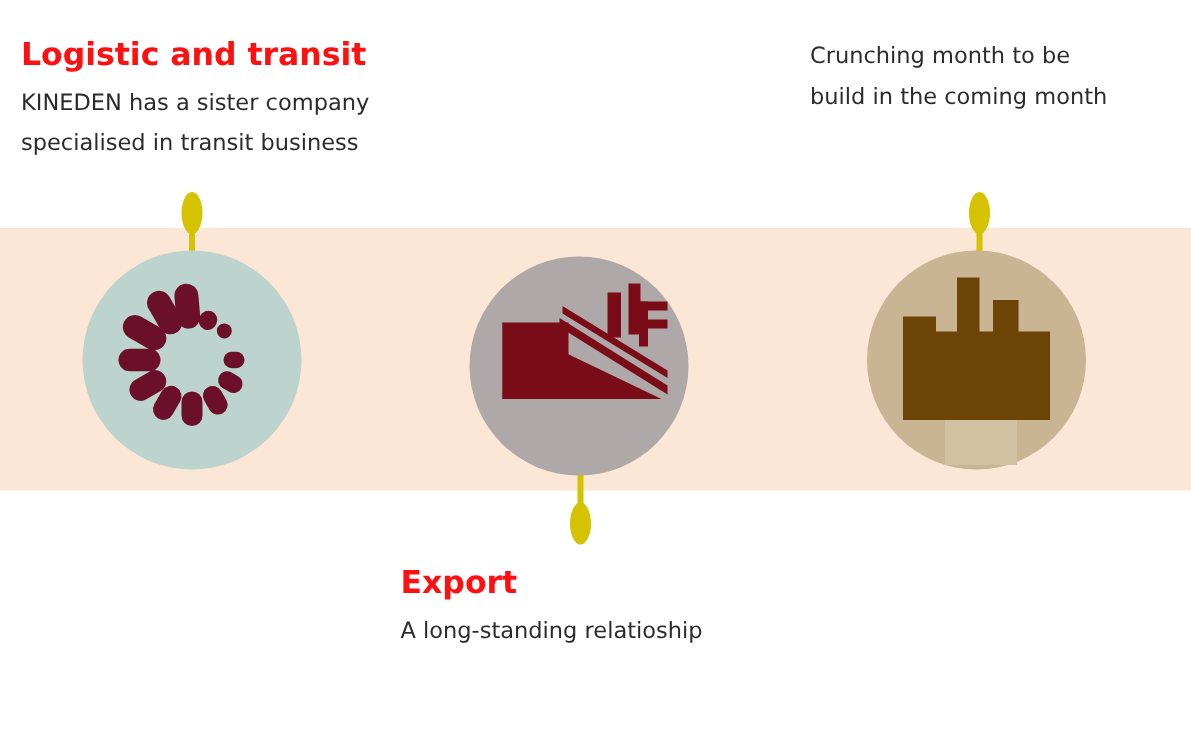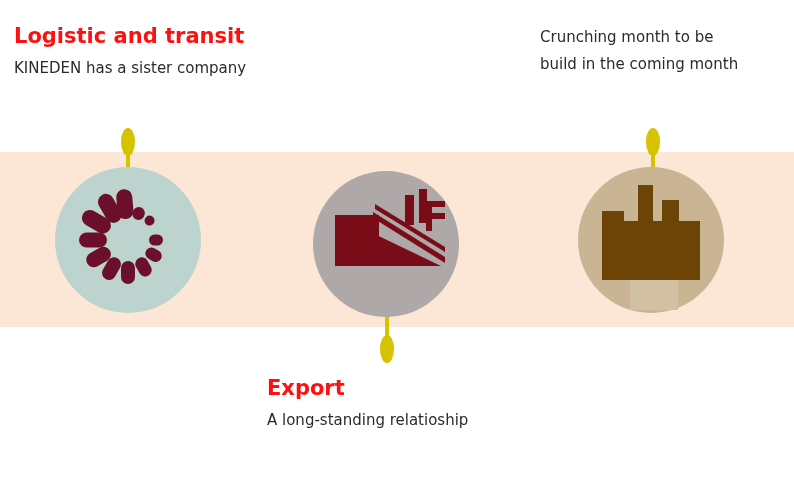--- a/index.html
+++ b/index.html
@@ -209,20 +209,21 @@
       <rect x="84" y="33" width="17" height="26"></rect>
 
       <rect x="104" y="55" width="18" height="12"></rect>
     </g>
   </svg>
 </div>
 
 <div class="block" id="block-logistic">
   <div class="title">Logistic and transit</div>
   <div class="line">KINEDEN has a sister company</div>
+  <div class="line">specialised in transit business</div>
 </div>
 
 <div class="block" id="block-processing">
   <div class="line">Crunching month to be</div>
   <div class="line">build in the coming month</div>
 </div>
 
 <div class="block" id="block-export">
   <div class="title">Export</div>
   <div class="line">A long-standing relatioship</div>

